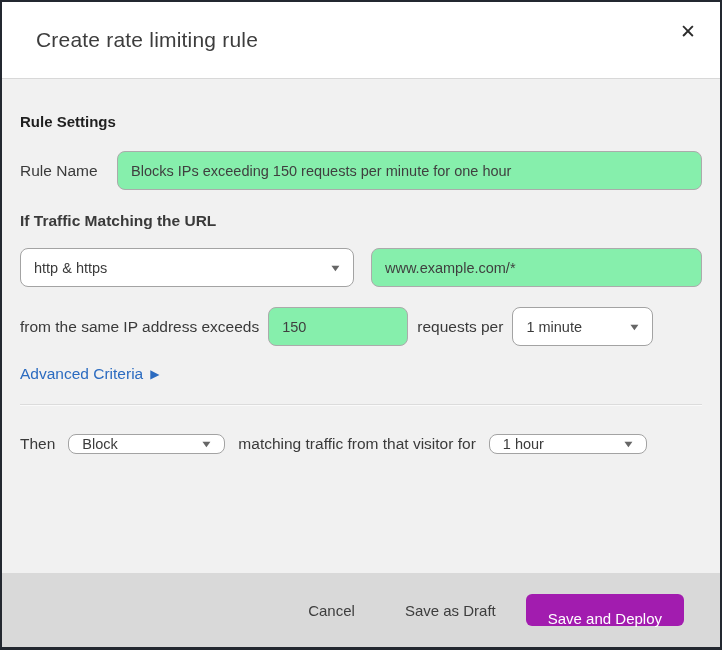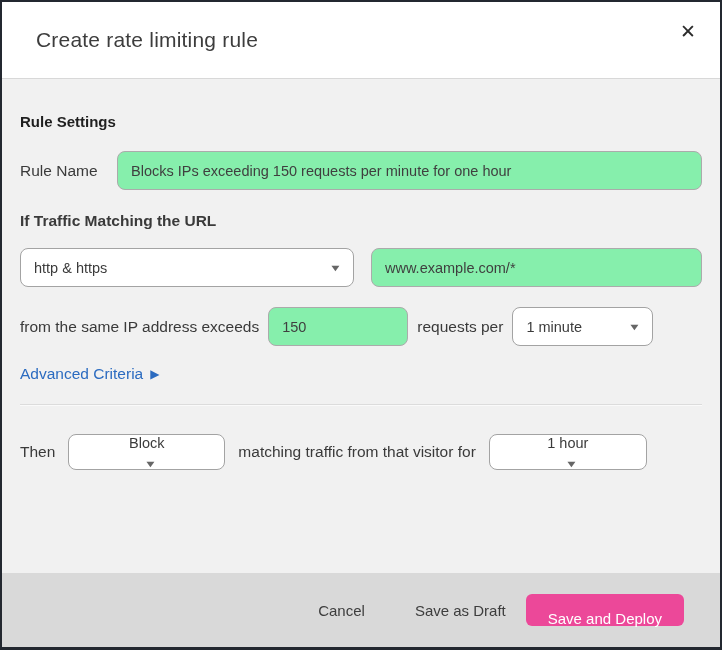--- a/index.html
+++ b/index.html
@@ -62,37 +62,37 @@
   .advanced-link {
     margin-top:19px; display:inline-flex; align-items:center; gap:7px;
     background:none; border:none; cursor:pointer;
     font-size:15.5px; color:#2b6bc0; font-family:"Liberation Sans", sans-serif;
   }
   .advanced-link .arrow { font-size:12px; color:#2b6bc0; }
 
   .divider { margin-top:21px; border-top:1px solid #dcdcdc; border-bottom:1px solid #fafafa; height:0; }
 
   .then-row { margin-top:28px; display:flex; align-items:center; gap:13px; }
-  .then-row .select { height:36px;flex-direction:column; }
+  .then-row .select { height:20px; }
   .action-select { width:157px; flex:0 0 auto; }
   .duration-select { width:158px; flex:0 0 auto; }
 
   
   .footer {
     height:74px; flex:0 0 auto; background:#d9d9d9;
     display:flex; align-items:center; justify-content:flex-end; padding-right:36px;
   }
   .text-btn {
     background:none; border:none; cursor:pointer;
     font-size:15px; color:#3d3d3d; font-family:"Liberation Sans", sans-serif;
   }
   .cancel-btn { margin-right:50px; }
-  .draft-btn { margin-right:20px; }
+  .draft-btn { margin-right:30px; }
   .primary-btn {
-    height:22px; padding:16px 22px; background:#ec4899; border:none; border-radius:6px;
+    height:22px; padding:16px 22px; background:#a21caf; border:none; border-radius:6px;
     color:#ffffff; font-size:15px; cursor:pointer; font-family:"Liberation Sans", sans-serif;
   }
 </style>
 </head>
 <body>
 
 <div class="modal">
 
   <div class="header">
     <h1 class="title">Create rate limiting rule</h1>

